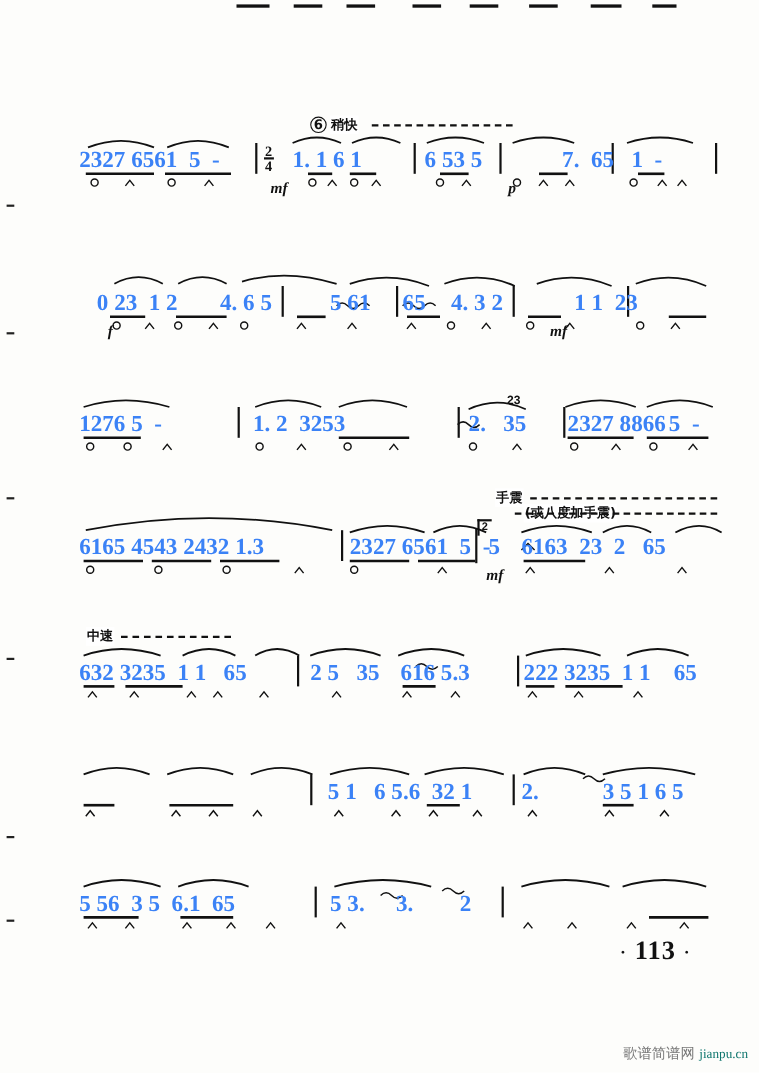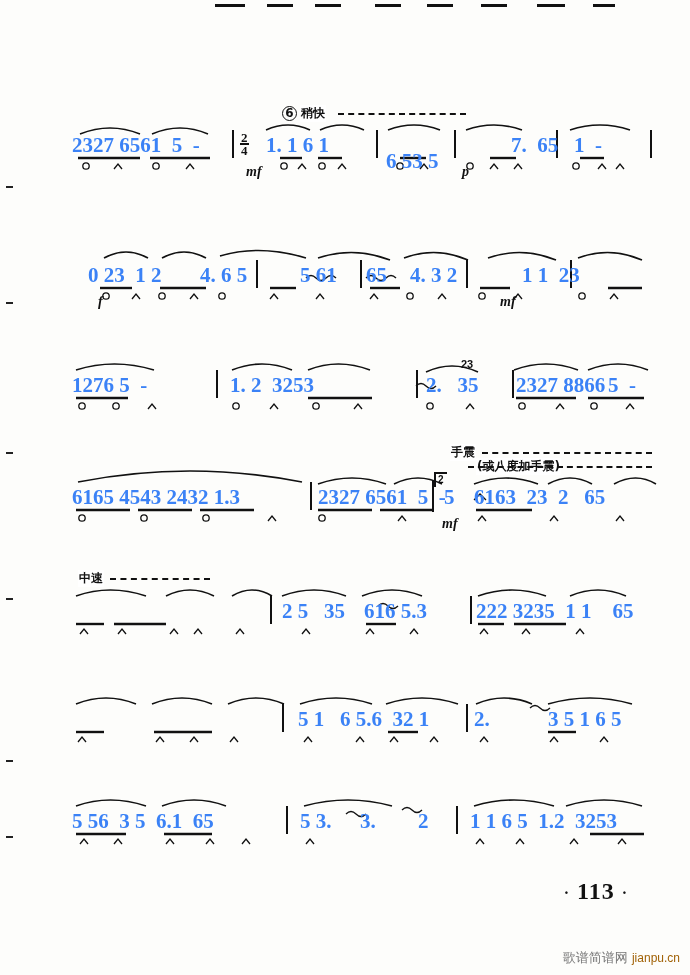--- a/index.html
+++ b/index.html
@@ -147,38 +147,38 @@
     position: absolute;
     left: 0; top: 0;
     width: 590px; height: 58px;
     overflow: visible;
     pointer-events: none;
   }
 
   .pagenum {
     position: absolute;
     right: 62px;
-    bottom: 70px;
+    bottom: 96px;
     font-family: "Liberation Serif", serif;
     font-size: 24px;
     font-weight: bold;
     letter-spacing: 1px;
   }
   .pagenum .dot { font-size: 16px; vertical-align: middle; }
 
   .watermark {
     position: absolute;
     right: 10px;
     bottom: 8px;
     font-family: "DejaVu Sans", sans-serif;
     font-size: 13px;
     color: #8a8a8a;
   }
   .watermark .cn { color: #777; }
-  .watermark .url { color: #a16207; font-family: Liberation Sans, sans-serif; font-size: 12px;}
+  .watermark .url { color: #0f766e; font-family: Liberation Serif, serif; font-size: 12px;}
 </style>
 </head>
 <body>
 
 <div class="page">
 
   <div class="topmarks">
     <span style="left:0px;  top:4px; width:30px;"></span>
     <span style="left:52px; top:4px; width:26px;"></span>
     <span style="left:100px;top:4px; width:26px;"></span>
@@ -244,21 +244,21 @@
           <path d="M420,51 l4,-5 l4,5"></path>
           <path d="M444,51 l4,-5 l4,5"></path>
         <circle cx="506" cy="48" r="3.2"></circle>
           <path d="M528,51 l4,-5 l4,5"></path>
           <path d="M546,51 l4,-5 l4,5"></path>
       </g>
     </svg>
 
     <div class="notes" style="left:2px; top:16px;">2327 6561  5  -</div>
     <div class="notes" style="left:196px; top:16px;">1. 1 6 1</div>
-    <div class="notes" style="left:316px; top:32px;text-align:right;">6 53 5</div>
+    <div class="notes" style="left:316px; top:16px;text-align:right;">6 53 5</div>
     <div class="notes" style="left:398px; top:16px;margin-left:43px;">7.  65</div>
     <div class="notes" style="left:504px; top:16px;">1  -</div>
 
     <span class="dyn" style="left:176px; top:46px;">mf</span>
     <span class="dyn" style="left:392px; top:46px;">p</span>
   </div>
 
   <div class="system" style="top:248px;">
     <div class="barline" style="left:186px; top:12px; height:28px;"></div>
     <div class="barline" style="left:290px; top:12px; height:28px;"></div>
@@ -429,20 +429,21 @@
         <path d="M232,54 l4,-5 l4,5"></path>
           <path d="M296,54 l4,-5 l4,5"></path>
         <path d="M340,54 l4,-5 l4,5"></path>
         <path d="M410,54 l4,-5 l4,5"></path>
           <path d="M452,54 l4,-5 l4,5"></path>
         <path d="M506,54 l4,-5 l4,5"></path>
       </g>
       <path d="M308,26 q5,-5 10,0 q5,5 10,0" stroke="#111" stroke-width="1.3" fill="none"></path>
     </svg>
 
+    <div class="notes" style="left:2px; top:20px;">632 3235  1 1   65</div>
     <div class="notes" style="left:212px; top:20px;">2 5   35</div>
     <div class="notes" style="left:294px; top:20px;">616 5.3</div>
     <div class="notes" style="left:406px; top:20px;">222 3235  1 1    65</div>
   </div>
 
   <div class="system" style="top:686px;">
     <div class="barline" style="left:212px; top:18px; height:28px;"></div>
     <div class="barline" style="left:396px; top:18px; height:28px;"></div>
 
     <svg class="arcs" viewBox="0 0 590 58">
@@ -504,21 +505,20 @@
           <path d="M548,54 l4,-5 l4,5"></path>
       </g>
       <path d="M276,24 q5,-5 10,0 q5,5 10,0" stroke="#111" stroke-width="1.3" fill="none"></path>
       <path d="M332,20 q5,-5 10,0 q5,5 10,0" stroke="#111" stroke-width="1.3" fill="none"></path>
     </svg>
 
     <div class="notes" style="left:2px; top:20px;">5 56  3 5  6.1  65</div>
     <div class="notes" style="left:230px; top:20px;">5 3.</div>
     <div class="notes" style="left:290px; top:20px;">3.</div>
     <div class="notes" style="left:348px; top:20px;">2</div>
-    <div class="notes" style="left:400px; top:20px;">1 1 6 5  1.2  3253</div>
   </div>
 
   <div class="pagenum">
     <span class="dot">·</span>
     <span>113</span>
     <span class="dot">·</span>
   </div>
 
   <div class="watermark">
     <span class="cn">歌谱简谱网</span>

